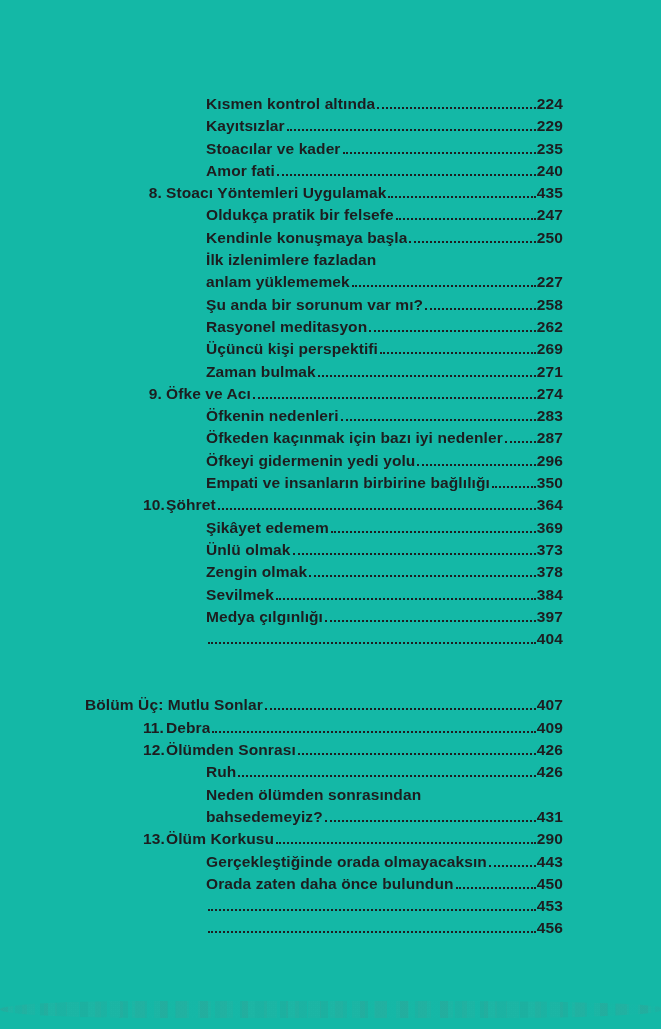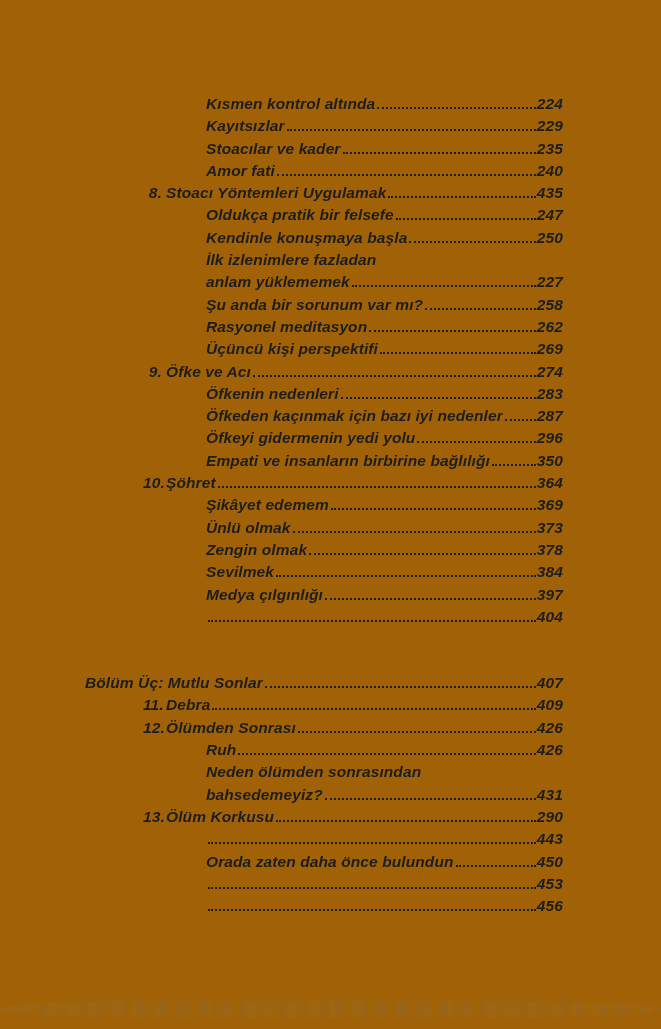--- a/index.html
+++ b/index.html
@@ -11,22 +11,21 @@
     height: 1029px;
     background: #ffffff;
     position: relative;
     overflow: hidden;
     font-family: "Liberation Sans", sans-serif;
     font-weight: 700;
   }
   .page {
     position: absolute;
     inset: 0;
-    background: #a16207;
-    font-style: italic;
+    background: #14b8a6;
   }
   .toc {
     position: absolute;
     left: 85px;
     top: 93px;
     width: 478px;
     font-size: 15.5px;
     letter-spacing: 0.1px;
   }
   .entry {
@@ -150,20 +149,26 @@
     <span class="label">Rasyonel meditasyon</span>
     <span class="leader"></span>
     <span class="pagenum">262</span>
   </div>
       <div class="entry lvl2">
 
     <span class="label">Üçüncü kişi perspektifi</span>
     <span class="leader"></span>
     <span class="pagenum">269</span>
   </div>
+      <div class="entry lvl2">
+
+    <span class="label">Zaman bulmak</span>
+    <span class="leader"></span>
+    <span class="pagenum">271</span>
+  </div>
       <div class="entry lvl1">
     <span class="num">9.</span>
     <span class="label">Öfke ve Acı</span>
     <span class="leader"></span>
     <span class="pagenum">274</span>
   </div>
       <div class="entry lvl2">
 
     <span class="label">Öfkenin nedenleri</span>
     <span class="leader"></span>
@@ -264,20 +269,21 @@
     <span class="pagenum">431</span>
   </div>
       <div class="entry lvl1">
     <span class="num">13.</span>
     <span class="label">Ölüm Korkusu</span>
     <span class="leader"></span>
     <span class="pagenum">290</span>
   </div>
       <div class="entry lvl2">
 
+    <span class="label">Gerçekleştiğinde orada olmayacaksın</span>
     <span class="leader"></span>
     <span class="pagenum">443</span>
   </div>
       <div class="entry lvl2">
 
     <span class="label">Orada zaten daha önce bulundun</span>
     <span class="leader"></span>
     <span class="pagenum">450</span>
   </div>
       <div class="entry lvl2">

